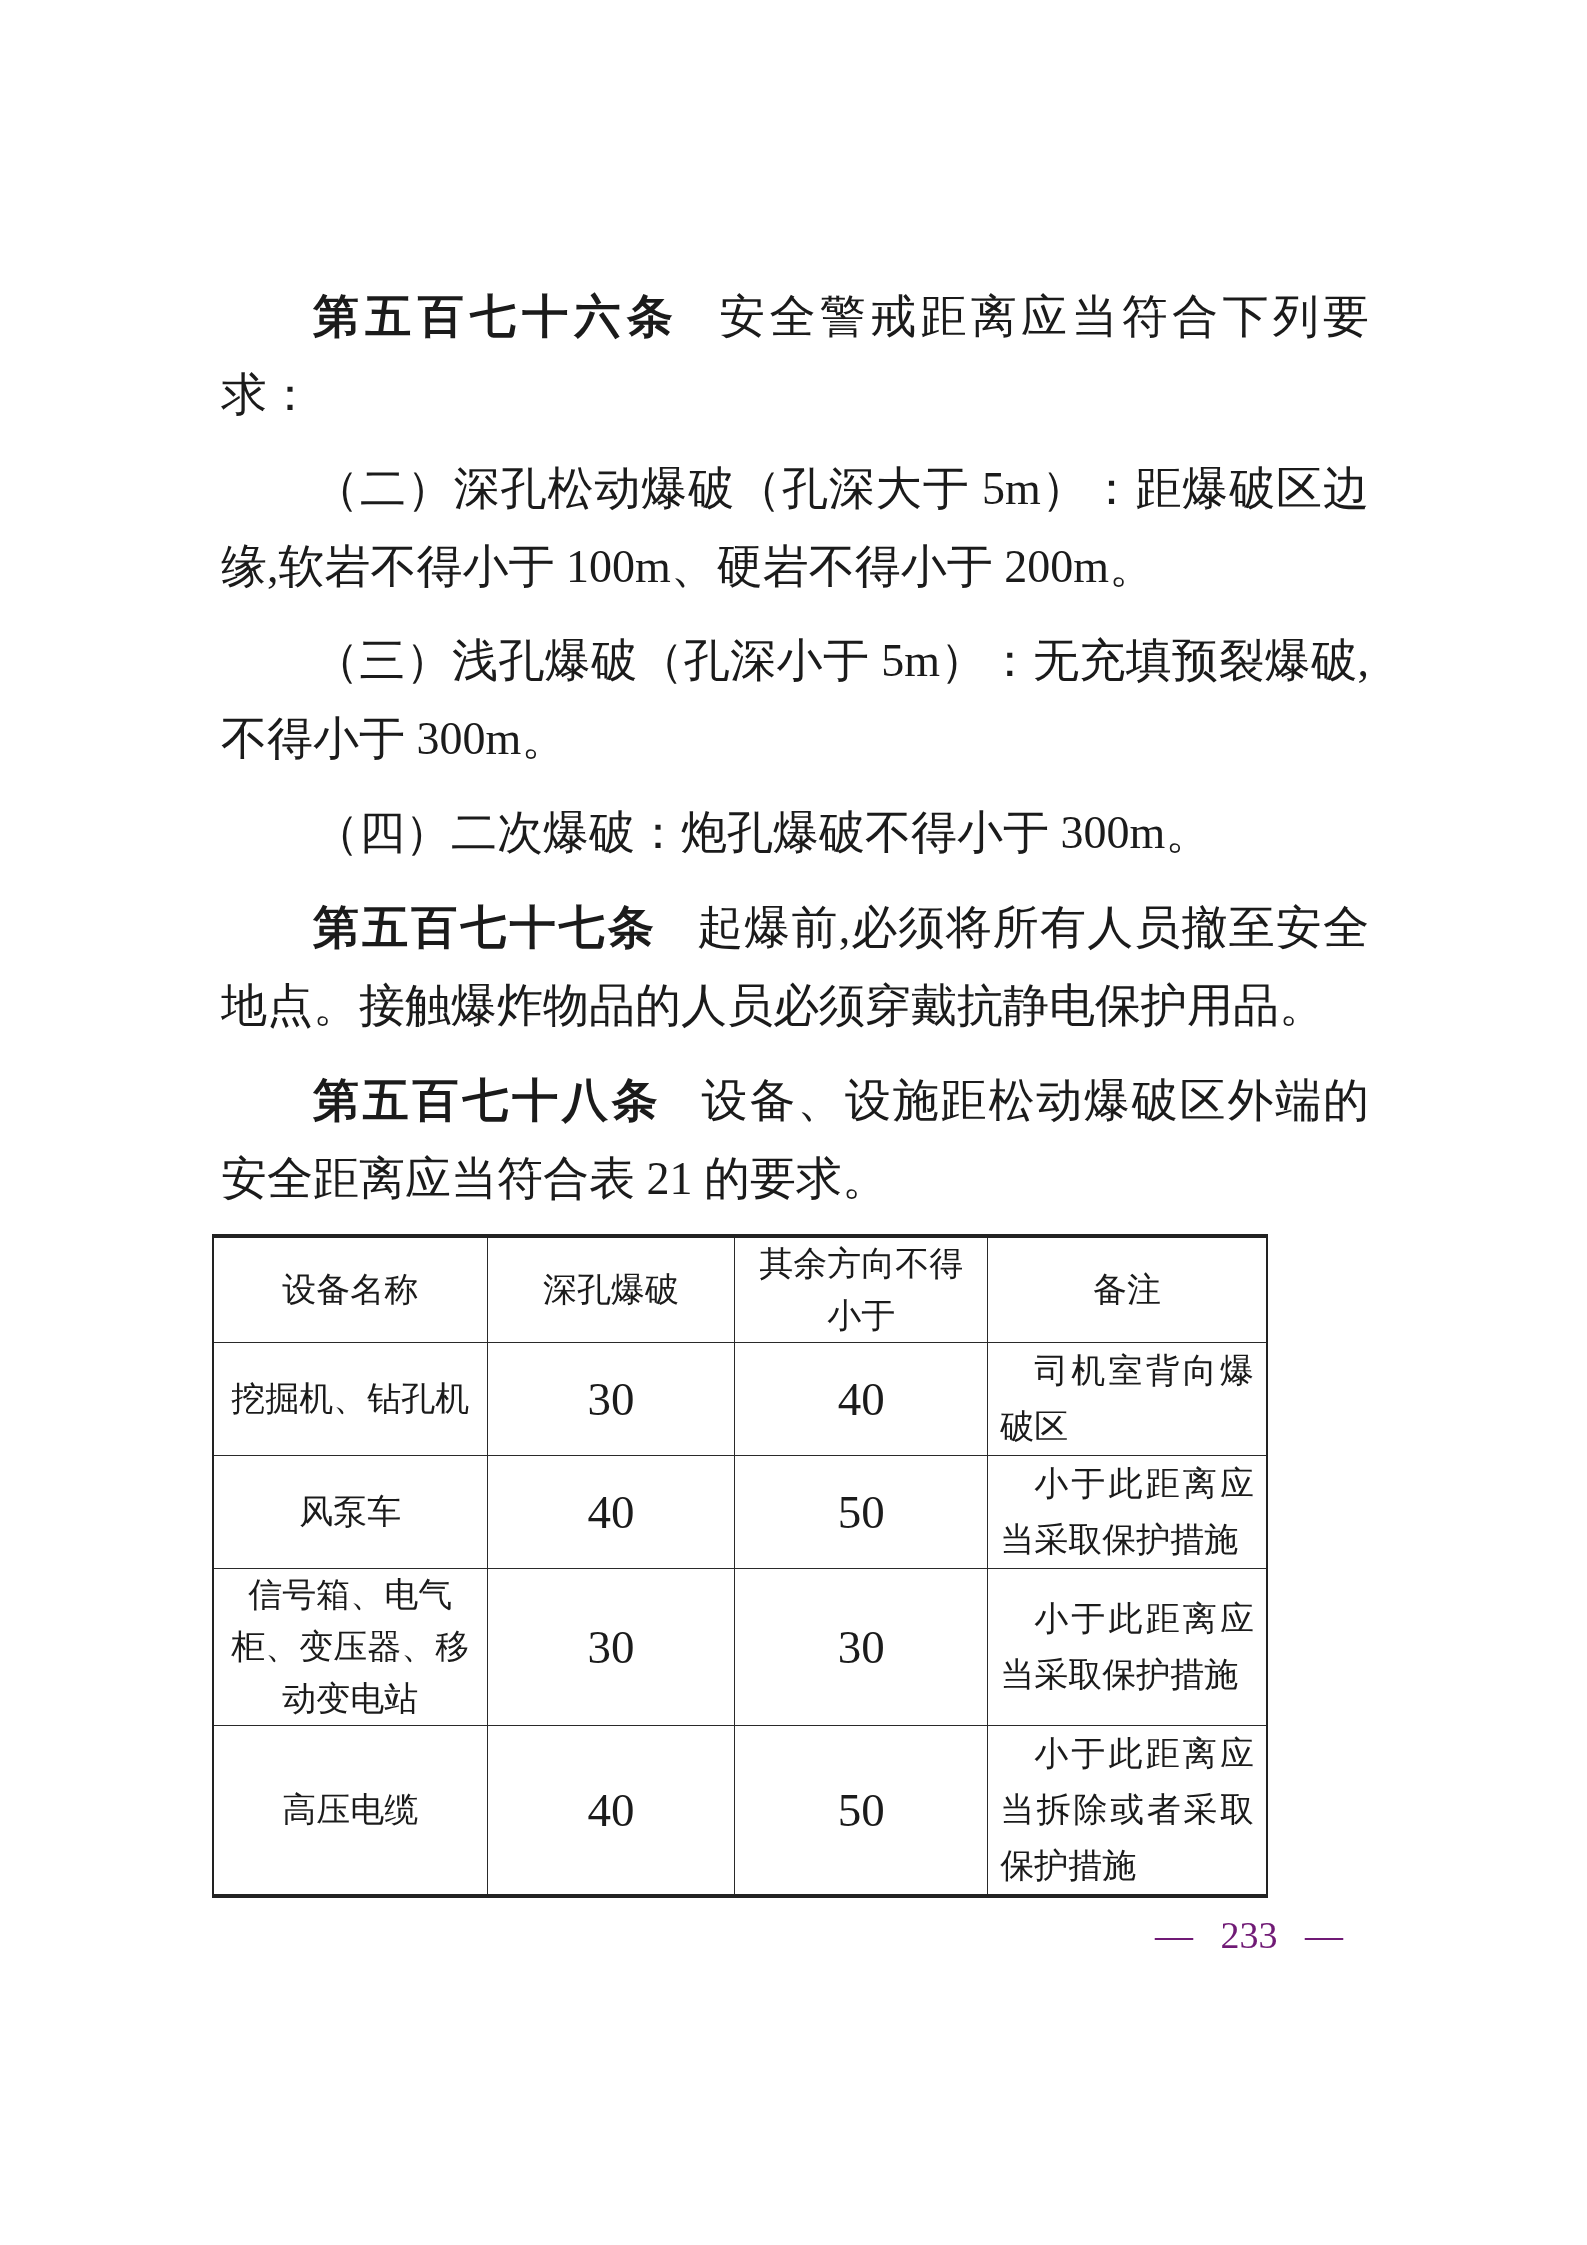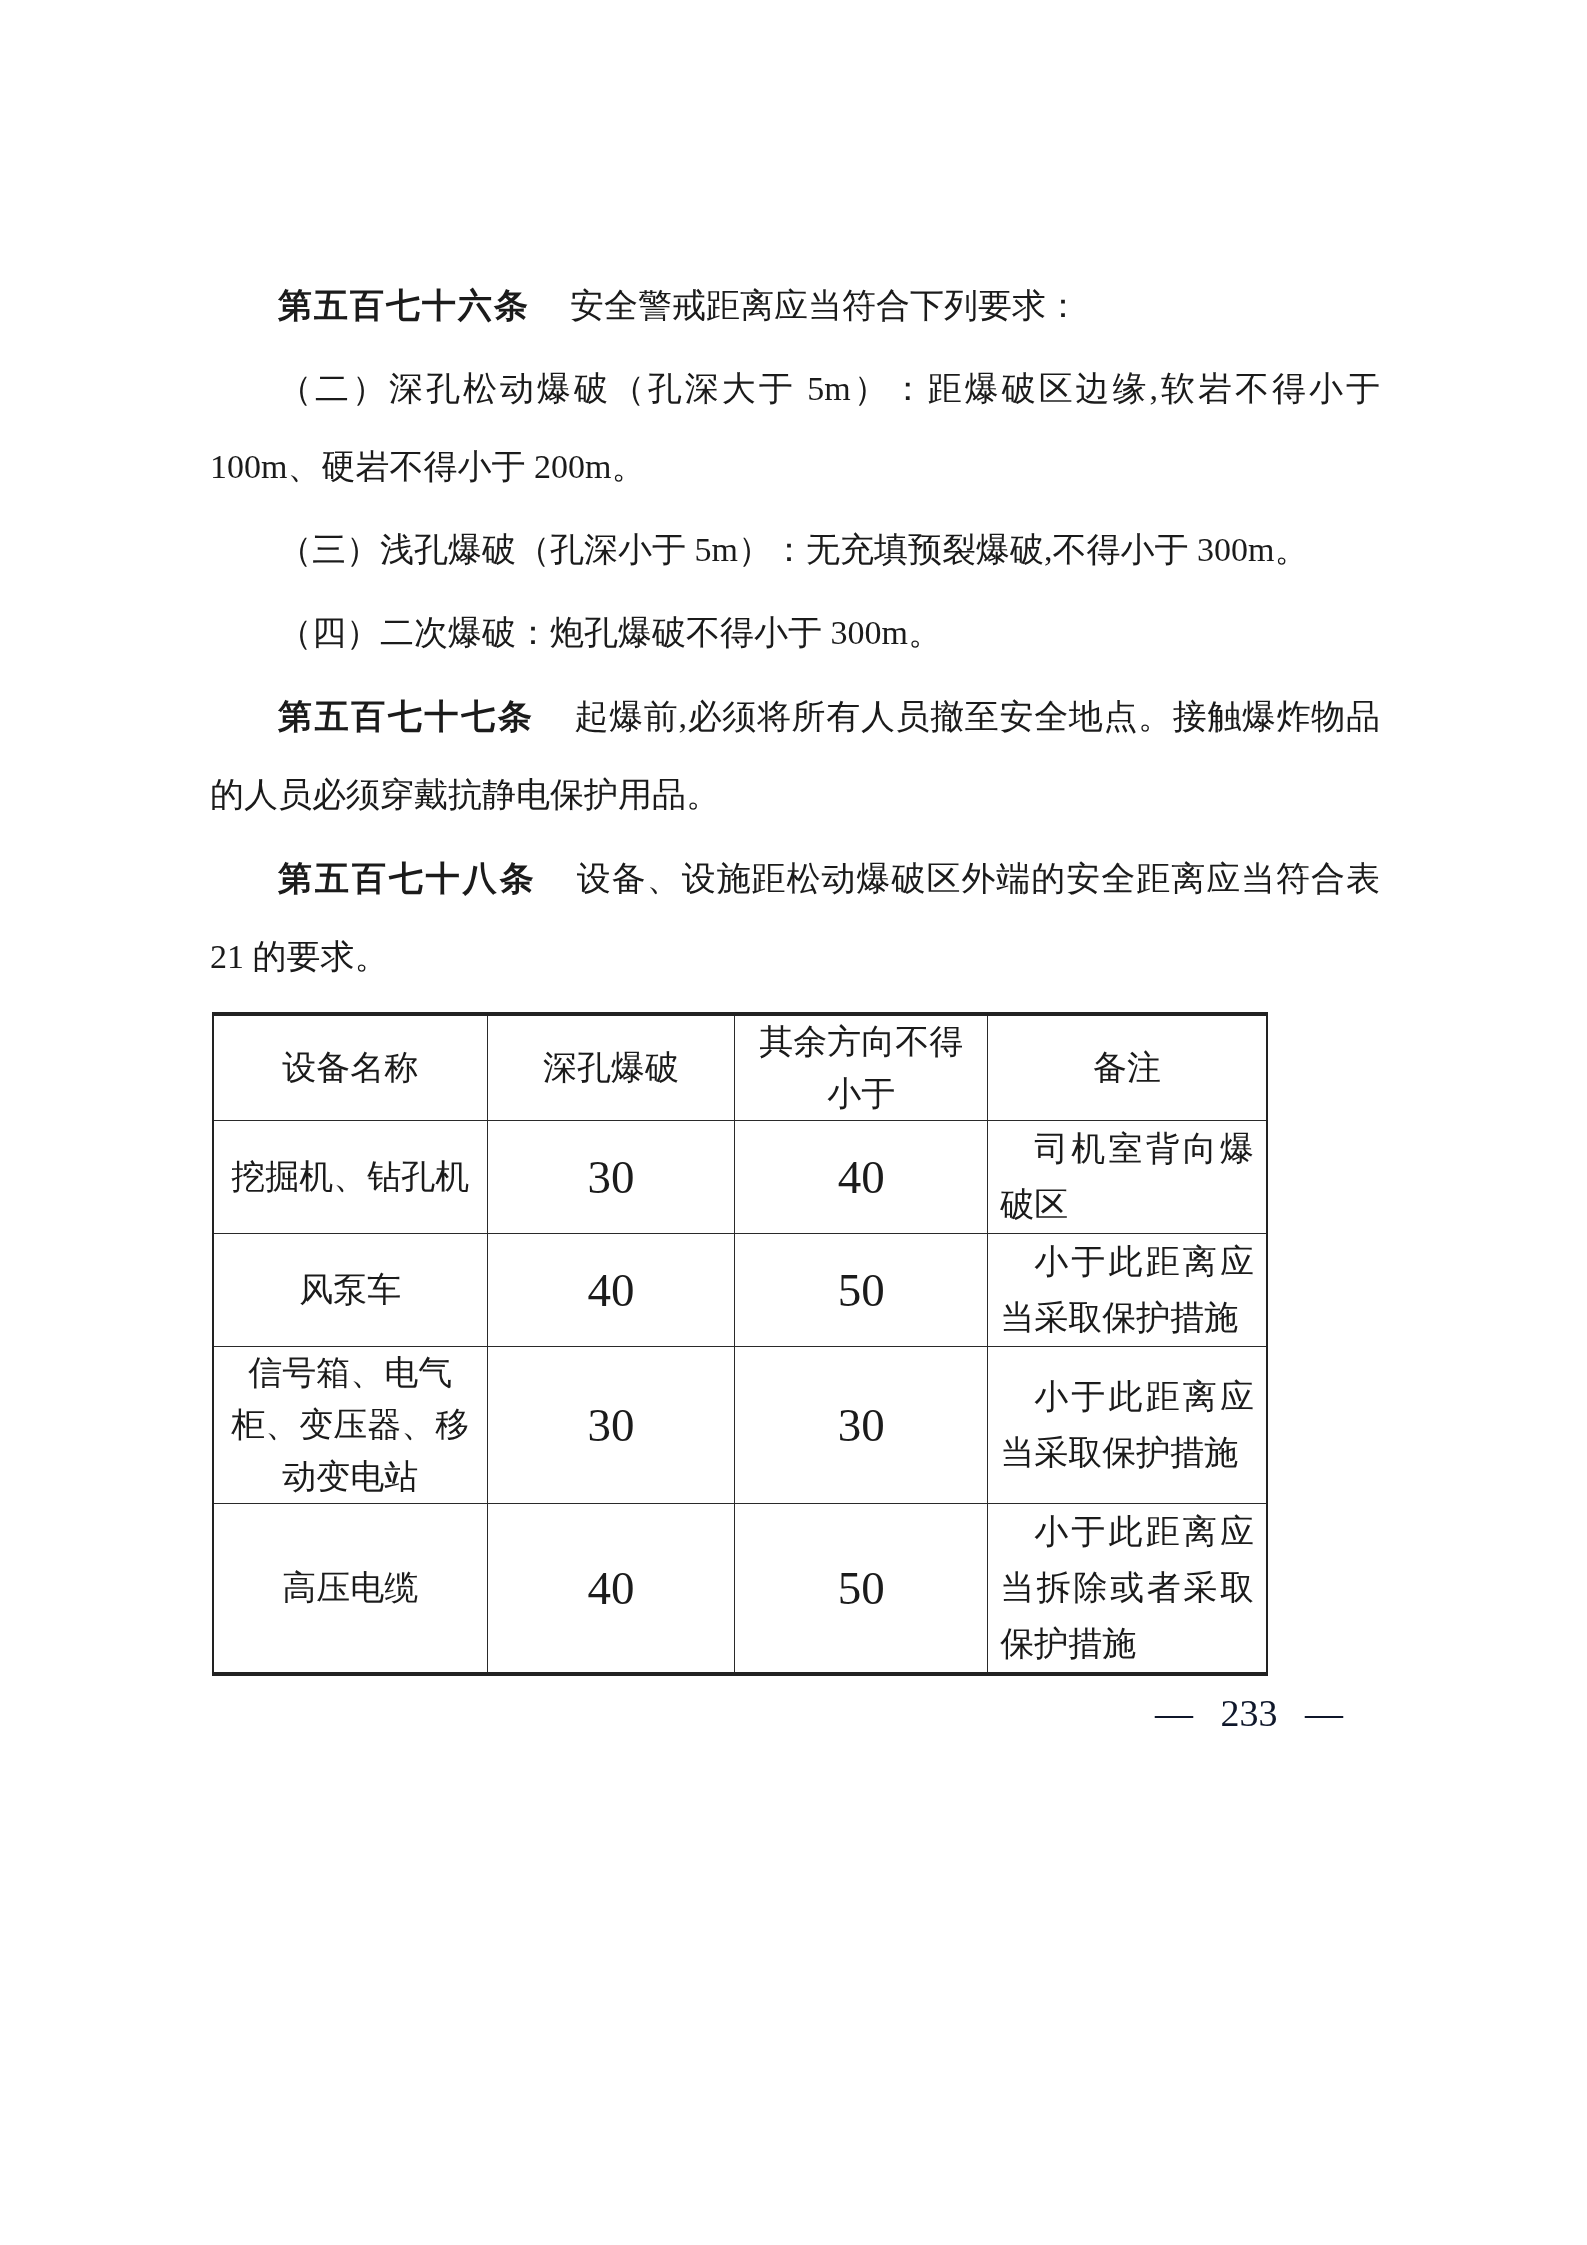--- a/index.html
+++ b/index.html
@@ -16,22 +16,22 @@
     font-family: "Liberation Serif", "DejaVu Serif", serif;
     overflow: hidden;
   }
   .content {
     position: absolute;
     left: 205px;
     top: 261px;
     width: 1180px;
   }
   p.body-par {
-    margin: 5px;
-    font-size: 34px;
+    margin: 16px;
+    font-size: 46px;
     line-height: 78px;
     text-align: justify;
     text-indent: 2em;
     color: #1b1b1b;
   }
   .article-number {
     font-family: "Liberation Sans", "DejaVu Sans", sans-serif;
     font-weight: bold;
     margin-right: 40px;
     letter-spacing: 2px;
@@ -98,21 +98,21 @@
     margin-top: 15px;
   }
   .footer {
     margin-top: 6px;
     height: 62px;
     line-height: 62px;
     text-align: right;
     padding-right: 42px;
     font-size: 38px;
     word-spacing: 18px;
-    color: #0f172a;
+    color: #701a75;
   }
 </style>
 </head>
 <body>
 
 <div class="page">
   <div class="content">
 
     <p class="body-par"><span class="article-number">第五百七十六条</span><span>安全警戒距离应当符合下列要求：</span></p>
 

